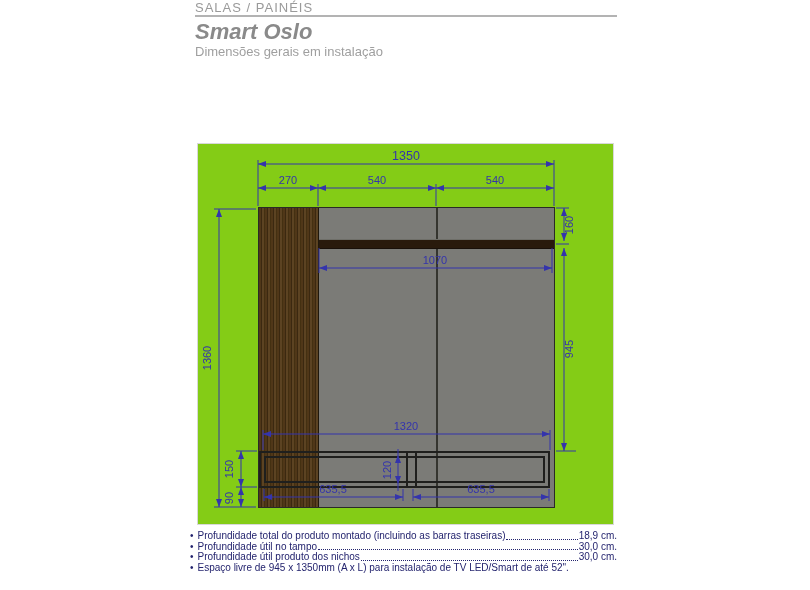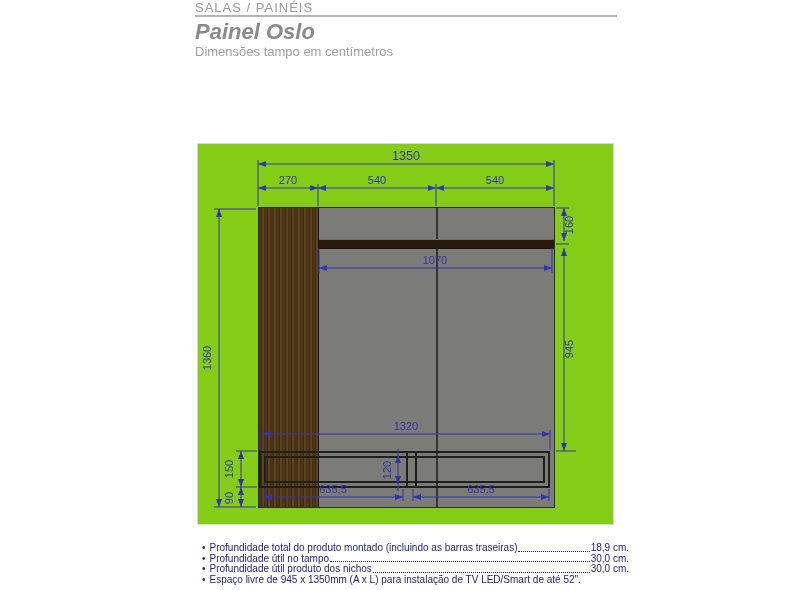--- a/index.html
+++ b/index.html
@@ -27,35 +27,35 @@
   .nicho-outer{position:absolute;left:0px;top:243px;width:287px;height:33px;
                border:2px solid #1f1f1d;}
   .nicho-inner{position:absolute;left:3px;top:3px;right:3px;bottom:3px;border:2px solid #1f1f1d;}
   .nicho-divider{position:absolute;left:145px;top:0;width:7px;height:33px;
                  border-left:2px solid #1f1f1d;border-right:2px solid #1f1f1d;}
   .dims{position:absolute;left:0;top:0;width:415px;height:380px;}
   .dims line{stroke:#3434ac;stroke-width:1;}
   .dims text{fill:#3434ac;font-size:11px;font-family:"Liberation Sans","DejaVu Sans",sans-serif;text-anchor:middle;}
   .dims text.big{font-size:12.5px;}
   
-  .specs{position:absolute;left:190px;top:531px;width:427px;margin:12px;padding:0;list-style:none;
+  .specs{position:absolute;left:190px;top:531px;width:427px;margin:0;padding:0;list-style:none;
          font-size:10px;color:#24246e;}
   .specs li{display:flex;align-items:flex-end;line-height:10.5px;margin:0 0 0 0;}
   .specs li::before{content:"\2022";margin-right:4px;line-height:10.5px;}
   .spec-leader{flex:1;border-bottom:1px dotted #24246e;margin:0 1px 2px 1px;min-width:8px;}
   .spec-value{white-space:nowrap;}
 </style>
 </head>
 <body>
 
 <div class="header">
   <div class="hdr-category">SALAS / PAINÉIS</div>
   <div class="hdr-rule"></div>
-  <div class="hdr-title">Painel Oslo</div>
-  <div class="hdr-subtitle">Dimensões tampo em centímetros</div>
+  <div class="hdr-title">Smart Oslo</div>
+  <div class="hdr-subtitle">Dimensões gerais em instalação</div>
 </div>
 
 <div class="frame">
 
   <div class="panel">
     <div class="wood"></div>
     <div class="seam"></div>
     <div class="shelf"></div>
     <div class="nicho-outer">
       <div class="nicho-inner"></div>

